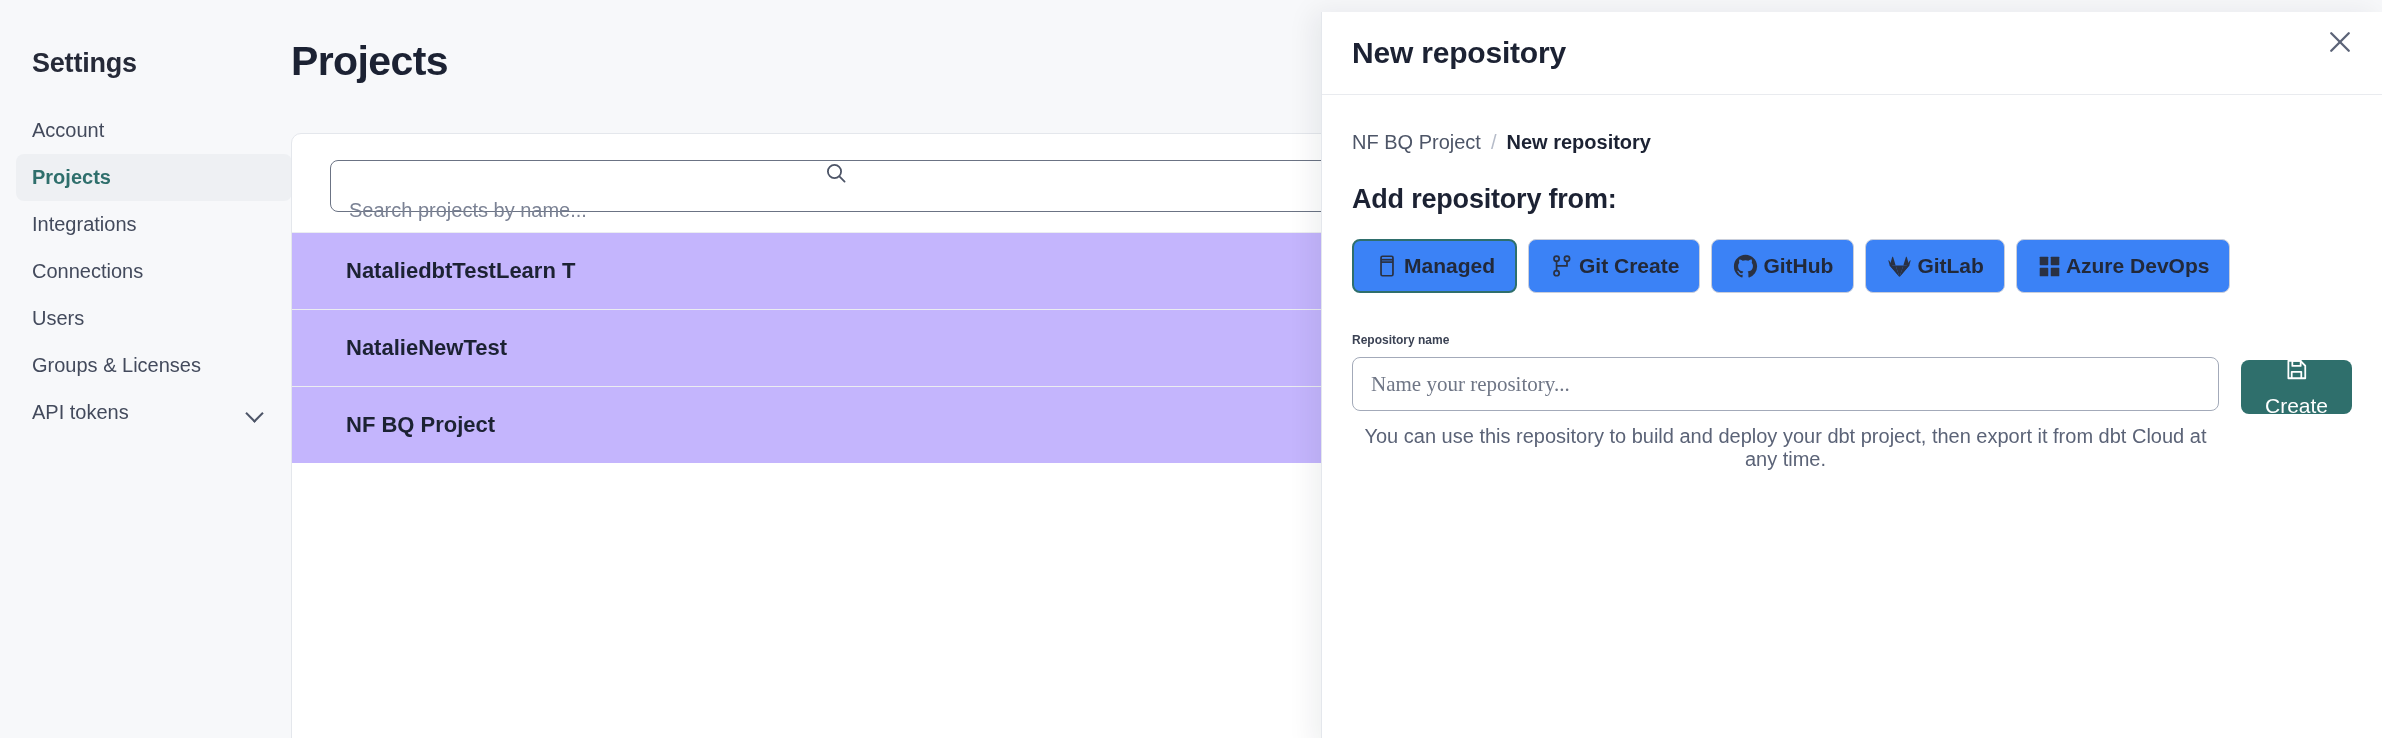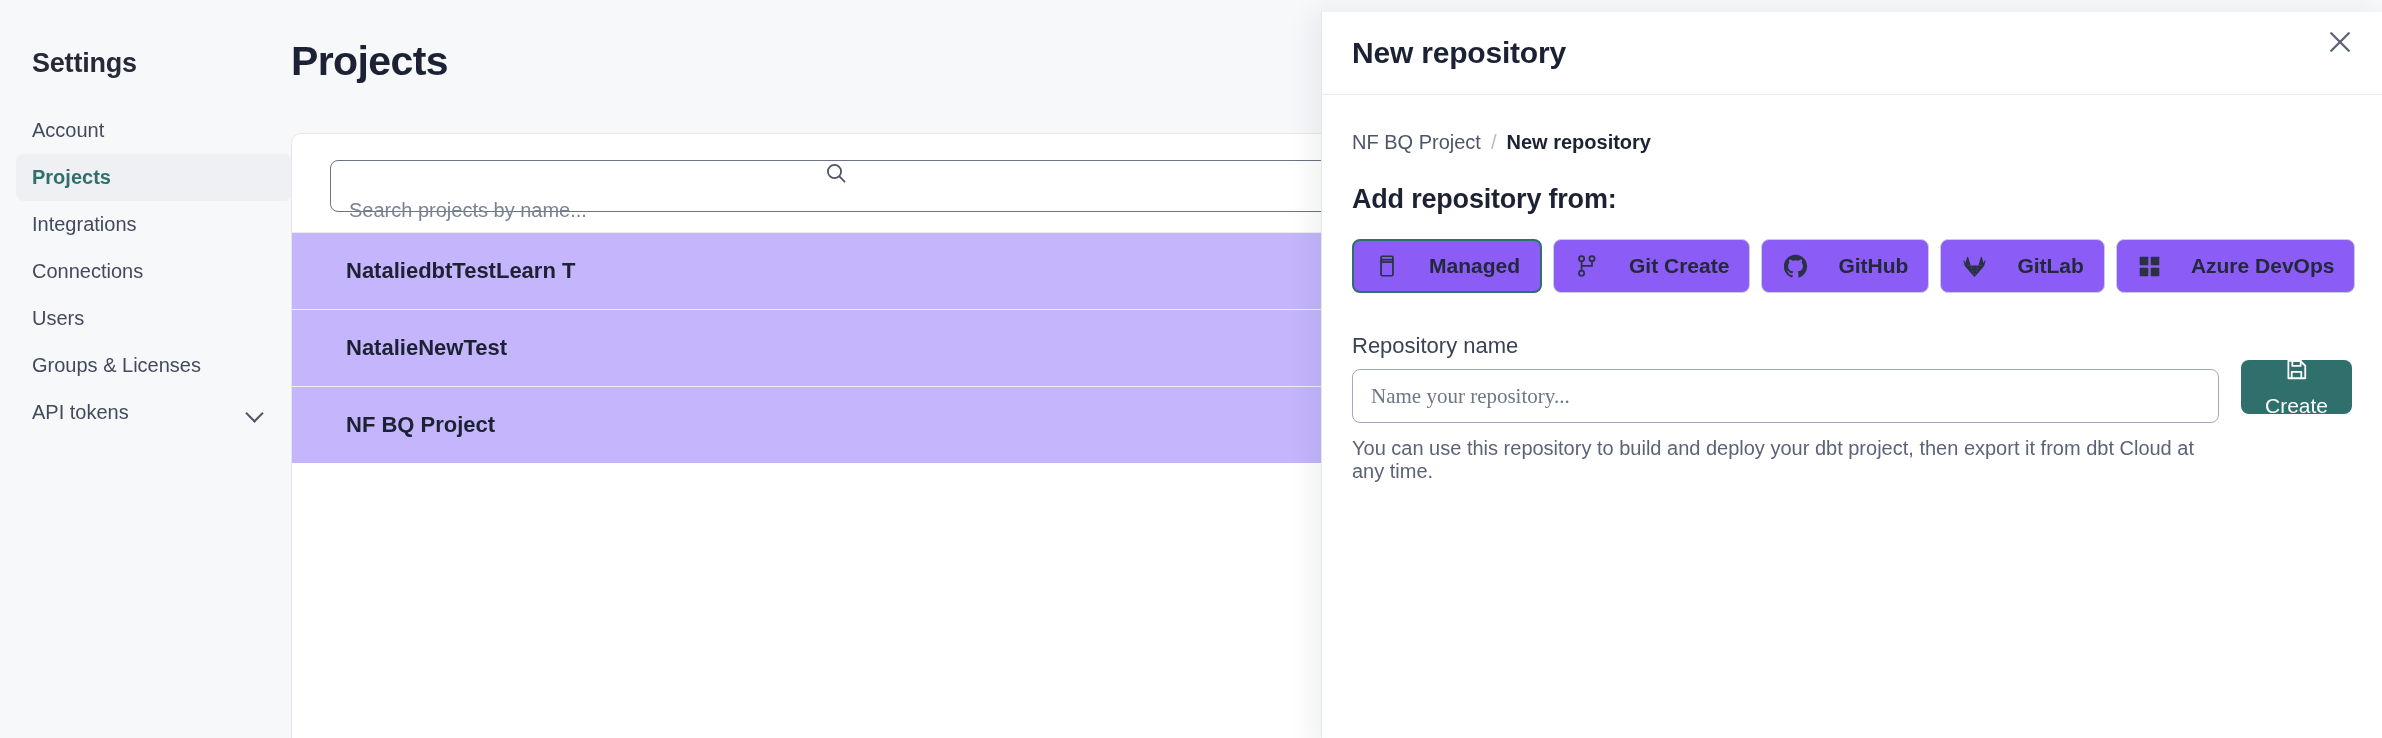--- a/index.html
+++ b/index.html
@@ -192,39 +192,39 @@
     font-weight: 700;
     color: #1c2233;
     margin: 0 0 24px 0;
     letter-spacing: -0.2px;
   }
 
   .source-row { display: flex; gap: 11px; margin-bottom: 40px; }
   .source-btn {
     display: flex;
     align-items: center;
-    gap: 29px;
+    gap: 4px;
     height: 54px;
     padding: 0 20px;
     border: 1px solid #c9cedb;
     border-radius: 8px;
-    background: #8b5cf6;
+    background: #3b82f6;
     font-size: 21px;
     font-weight: 700;
     color: #22293a;
     cursor: pointer;
     white-space: nowrap;
   }
   .source-btn.selected {
     border: 2px solid #2f6f6c;
   }
 
   .field-label {
-    font-size: 22px;
-    font-weight: 400;
+    font-size: 12px;
+    font-weight: 700;
     color: #3b4254;
     margin-bottom: 10px;
   }
   .field-row { display: flex; align-items: flex-start; gap: 22px; }
   .field-col { flex: 1 1 auto; }
   .text-input {
     width: 100%;
     height: 54px;
     border: 1px solid #a3aab9;
     border-radius: 8px;
@@ -233,20 +233,21 @@
     color: #4d5567;
     font-family: Liberation Serif, serif;
     outline: none;
     background: #fff;
   }
   .text-input::placeholder { color: #6f7686; }
   .helper-text {
     margin-top: 14px;
     font-size: 20px;
     color: #5b6377;
+    text-align: center;
   }
   .create-btn {
     display: flex;
     align-items: center;
     justify-content: center;
     gap: 12px;
     height: 54px;
     padding: 0 24px;
     background: #2f6f6c;
     color: #ffffff;

